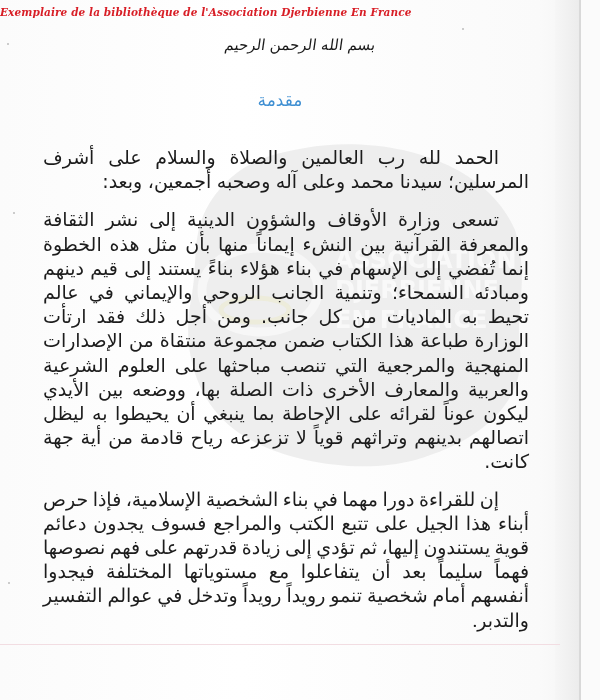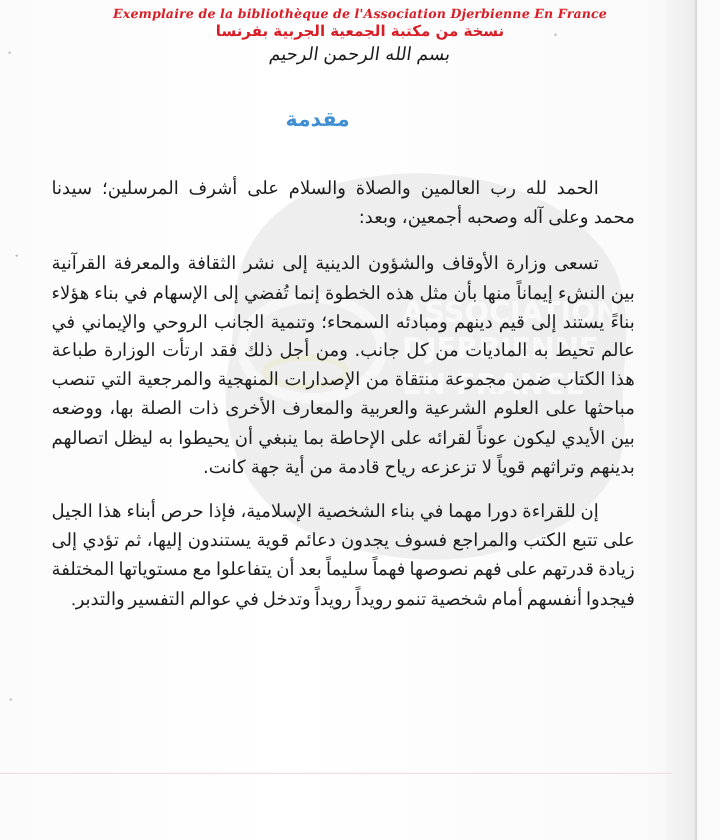--- a/index.html
+++ b/index.html
@@ -47,21 +47,21 @@
       width: 340px; height: 330px;
       pointer-events: none;
     }
     .watermark svg { width: 100%; height: 100%; }
 
     
     .stamp-fr {
       position: absolute;
       left: 0; top: 6px;
       width: 600px;
-      text-align: center;
+      text-align: left;
       color: #d81e26;
       font-family: "DejaVu Serif", serif;
       font-style: italic;
       font-weight: bold;
       font-size: 10.5px;
       letter-spacing: 0.1px;
     }
     .stamp-ar {
       position: absolute;
       left: 0; top: 18px;
@@ -81,40 +81,40 @@
       color: #1a1a1a;
       font-family: "DejaVu Serif", serif;
       font-size: 15px;
       direction: rtl;
       transform: skewX(-8deg);
     }
     .title {
       position: absolute;
       left: 238px; top: 90px;
       width: 84px;
-      text-align: left;
+      text-align: center;
       color: #3f8fd2;
       font-family: "DejaVu Sans", sans-serif;
-      font-weight: bold;
+      font-weight: normal;
       font-size: 17px;
       direction: rtl;
       letter-spacing: 1px;
     }
 
     
     .body-text {
       position: absolute;
       left: 43px; top: 145px;
       width: 486px;
       direction: rtl;
       text-align: justify;
       text-align-last: right;
       color: #1c1c1c;
       font-family: "DejaVu Sans", sans-serif;
-      font-size: 15px;
+      font-size: 19px;
       line-height: 24.2px;
     }
     .body-text p {
       margin: 0 0 14px 0;
       text-indent: 30px;
       word-spacing: -0.5px;
     }
     .body-text p.last { text-align-last: right; font-family: Liberation Serif, serif; }
 
     .footer-rule {
@@ -143,21 +143,20 @@
       <path d="M120,8 C200,-6 300,20 330,90 C345,140 330,170 335,210 C340,260 300,300 230,320 C170,336 90,320 50,290 C12,262 -4,210 6,160 C14,120 4,90 30,55 C55,22 85,14 120,8 Z" fill="#e9e9e9" opacity="0.78"></path>
       <ellipse cx="75" cy="150" rx="58" ry="42" fill="none" stroke="#f7f7f7" stroke-width="9" opacity="0.9"></ellipse>
       <ellipse cx="70" cy="170" rx="34" ry="12" fill="none" stroke="#ecebd8" stroke-width="5" opacity="0.9"></ellipse>
       <text x="150" y="128" font-family="DejaVu Sans, sans-serif" font-weight="bold" font-size="24" fill="#f9f9f9">ASSOCIATION</text>
       <text x="150" y="158" font-family="DejaVu Sans, sans-serif" font-weight="bold" font-size="24" fill="#f9f9f9">DJERBIENNE</text>
       <text x="150" y="188" font-family="DejaVu Sans, sans-serif" font-weight="bold" font-size="24" fill="#f9f9f9">EN FRANCE</text>
     </svg>
   </div>
 
   <div class="stamp-fr">Exemplaire de la bibliothèque de l'Association Djerbienne En France</div>
-  <div class="stamp-ar">نسخة من مكتبة الجمعية الجربية بفرنسا</div>
   <div class="basmala">بسم الله الرحمن الرحيم</div>
 
   <div class="title">مقدمة</div>
 
   <div class="body-text">
     <p>الحمد لله رب العالمين والصلاة والسلام على أشرف المرسلين؛ سيدنا محمد وعلى آله وصحبه أجمعين، وبعد:</p>
     <p>تسعى وزارة الأوقاف والشؤون الدينية إلى نشر الثقافة والمعرفة القرآنية بين النشء إيماناً منها بأن مثل هذه الخطوة إنما تُفضي إلى الإسهام في بناء هؤلاء بناءً يستند إلى قيم دينهم ومبادئه السمحاء؛ وتنمية الجانب الروحي والإيماني في عالم تحيط به الماديات من كل جانب. ومن أجل ذلك فقد ارتأت الوزارة طباعة هذا الكتاب ضمن مجموعة منتقاة من الإصدارات المنهجية والمرجعية التي تنصب مباحثها على العلوم الشرعية والعربية والمعارف الأخرى ذات الصلة بها، ووضعه بين الأيدي ليكون عوناً لقرائه على الإحاطة بما ينبغي أن يحيطوا به ليظل اتصالهم بدينهم وتراثهم قوياً لا تزعزعه رياح قادمة من أية جهة كانت.</p>
     <p class="last">إن للقراءة دورا مهما في بناء الشخصية الإسلامية، فإذا حرص أبناء هذا الجيل على تتبع الكتب والمراجع فسوف يجدون دعائم قوية يستندون إليها، ثم تؤدي إلى زيادة قدرتهم على فهم نصوصها فهماً سليماً بعد أن يتفاعلوا مع مستوياتها المختلفة فيجدوا أنفسهم أمام شخصية تنمو رويداً رويداً وتدخل في عوالم التفسير والتدبر.</p>
   </div>
 

